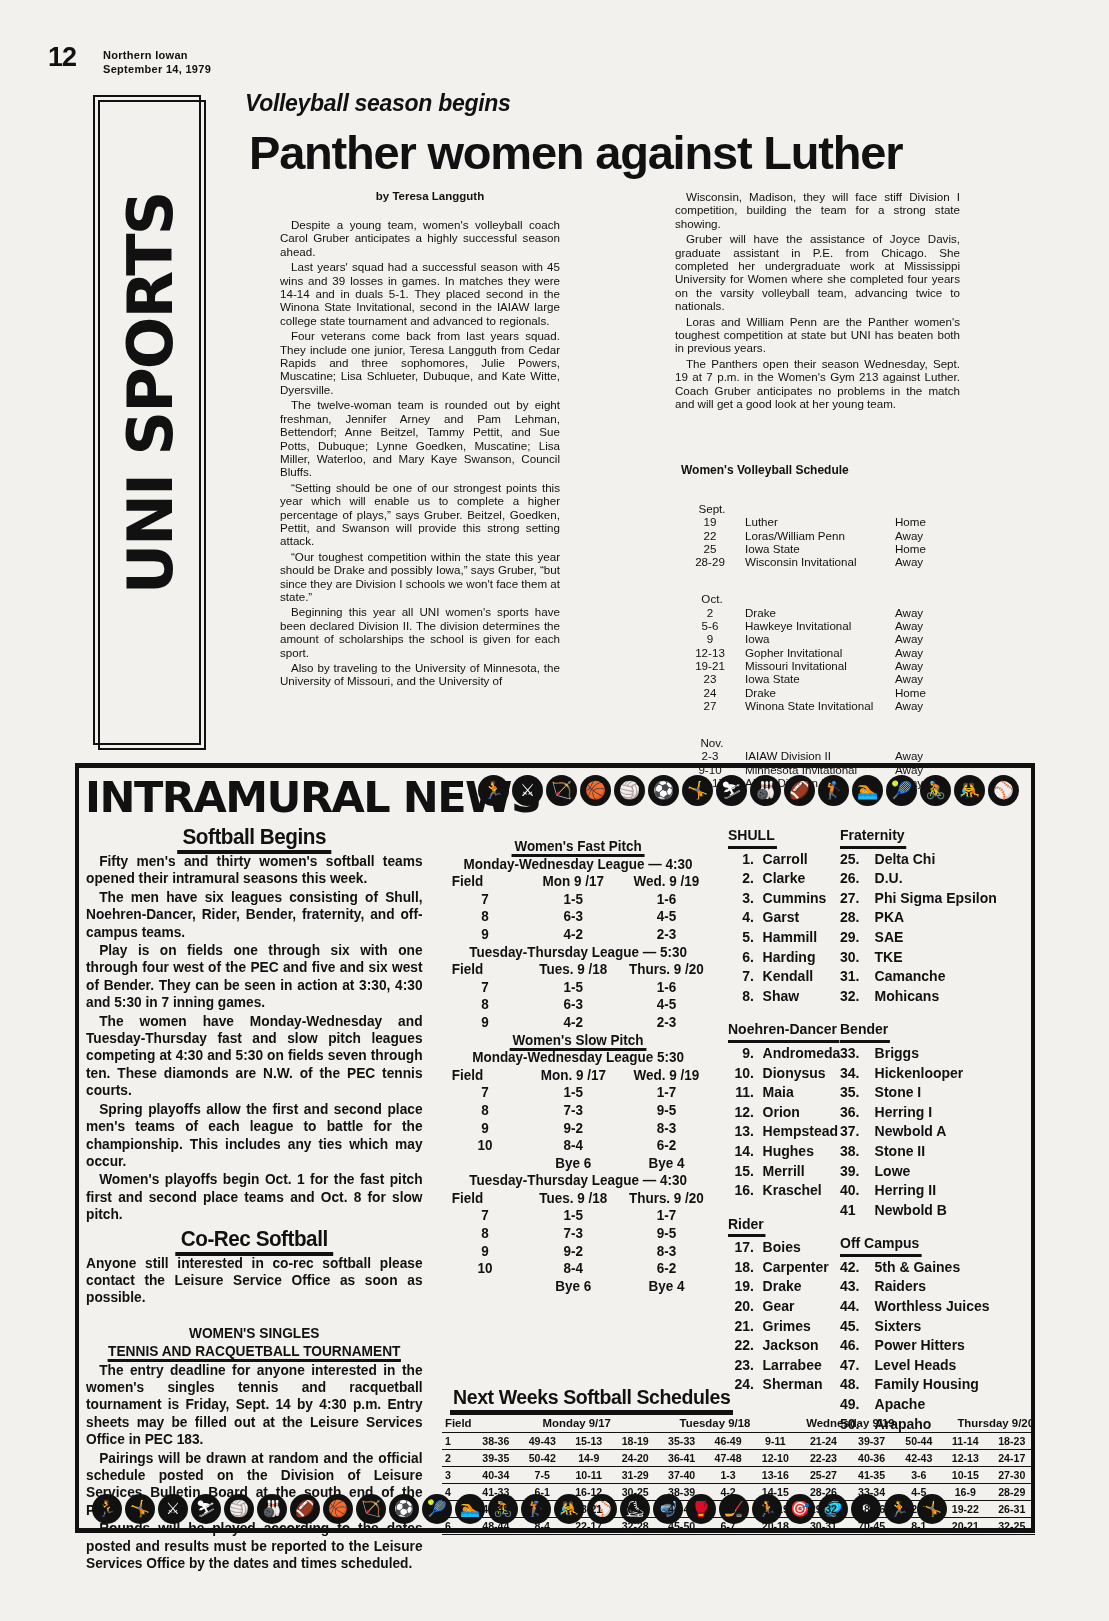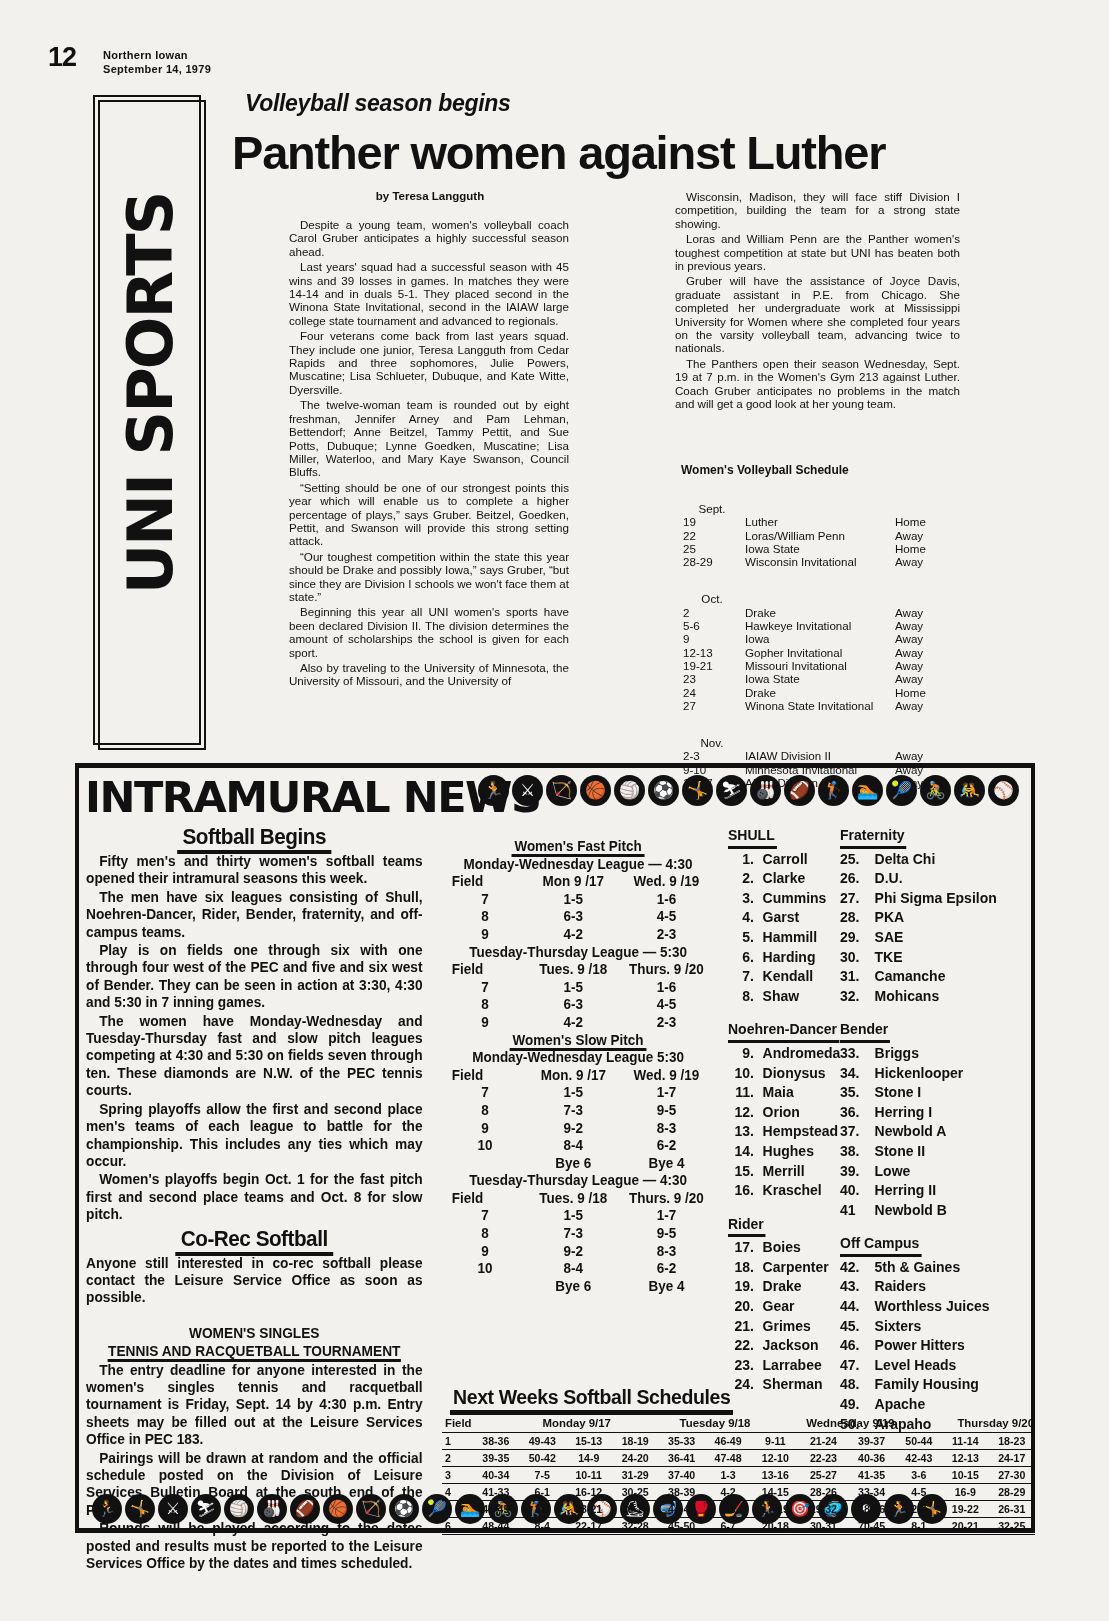--- a/index.html
+++ b/index.html
@@ -39,50 +39,50 @@
     font-family:"DejaVu Sans", sans-serif;
     -webkit-text-stroke:0;
   }
 
   
   .kicker {
     position:absolute; left:245px; top:90px;
     font-size:23px; font-style:italic; font-weight:bold; letter-spacing:-.3px;
   }
   .headline {
-    position:absolute; left:232px; top:125px;
+    position:absolute; left:249px; top:125px;
     font-size:47px; font-weight:bold; letter-spacing:-1.2px;
     font-family:"Liberation Sans", sans-serif;
   }
   .byline {
     position:absolute; left:290px; top:190px; width:280px;
     text-align:center; font-size:11.5px; font-weight:bold;
   }
 
   
   .col {
     position:absolute;
     font-size:11.6px; line-height:13.4px;
     text-align:justify;
   }
   .col p { margin:0 0 2px 0; text-indent:11px; }
-  .colA { left:289px; top:218px; width:280px; }
+  .colA { left:280px; top:218px; width:280px; }
   .colB { left:675px; top:190px; width:285px; }
 
   
   .schedTitle {
     position:absolute; left:681px; top:463px;
     font-size:12px; font-weight:bold;
   }
   .sched {
     position:absolute; left:683px; top:478px; width:285px;
     font-size:11.6px; line-height:13.3px;
   }
   .sched .row { display:flex; }
-  .sched .d { width:62px; text-align:left; padding-right:8px; }
+  .sched .d { width:62px; text-align:center; padding-right:8px; }
   .sched .o { width:150px; }
   .sched .l { width:60px; }
   .sched .mon .d { text-align:center; padding-left:4px;margin-top:24px; }
 
   
   .imRule {
     position:absolute; left:75px; top:763px; width:960px; height:5px; background:#111;
   }
   .imTitle {
     position:absolute; left:85px; top:772px;
@@ -207,22 +207,22 @@
       <p class="ind">Last years' squad had a successful season with 45 wins and 39 losses in games. In matches they were 14-14 and in duals 5-1. They placed second in the Winona State Invitational, second in the IAIAW large college state tournament and advanced to regionals.</p>
       <p class="ind">Four veterans come back from last years squad. They include one junior, Teresa Langguth from Cedar Rapids and three sophomores, Julie Powers, Muscatine; Lisa Schlueter, Dubuque, and Kate Witte, Dyersville.</p>
       <p class="ind">The twelve-woman team is rounded out by eight freshman, Jennifer Arney and Pam Lehman, Bettendorf; Anne Beitzel, Tammy Pettit, and Sue Potts, Dubuque; Lynne Goedken, Muscatine; Lisa Miller, Waterloo, and Mary Kaye Swanson, Council Bluffs.</p>
       <p class="ind">“Setting should be one of our strongest points this year which will enable us to complete a higher percentage of plays,” says Gruber. Beitzel, Goedken, Pettit, and Swanson will provide this strong setting attack.</p>
       <p class="ind">“Our toughest competition within the state this year should be Drake and possibly Iowa,” says Gruber, “but since they are Division I schools we won't face them at state.”</p>
       <p class="ind">Beginning this year all UNI women's sports have been declared Division II. The division determines the amount of scholarships the school is given for each sport.</p>
       <p class="ind">Also by traveling to the University of Minnesota, the University of Missouri, and the University of</p>
     </div>
   <div class="col colB">
       <p class="ind">Wisconsin, Madison, they will face stiff Division I competition, building the team for a strong state showing.</p>
+      <p class="ind">Gruber will have the assistance of Joyce Davis, graduate assistant in P.E. from Chicago. She completed her undergraduate work at Mississippi University for Women where she completed four years on the varsity volleyball team, advancing twice to nationals.</p>
       <p class="ind">Loras and William Penn are the Panther women's toughest competition at state but UNI has beaten both in previous years.</p>
-      <p class="ind">Gruber will have the assistance of Joyce Davis, graduate assistant in P.E. from Chicago. She completed her undergraduate work at Mississippi University for Women where she completed four years on the varsity volleyball team, advancing twice to nationals.</p>
       <p class="ind">The Panthers open their season Wednesday, Sept. 19 at 7 p.m. in the Women's Gym 213 against Luther. Coach Gruber anticipates no problems in the match and will get a good look at her young team.</p>
     </div>
 
   <div class="schedTitle">Women's Volleyball Schedule</div>
   <div class="sched">
       <div class="row mon">
         <div class="d">Sept.</div>
         <div class="o"></div>
         <div class="l"></div>
       </div>

